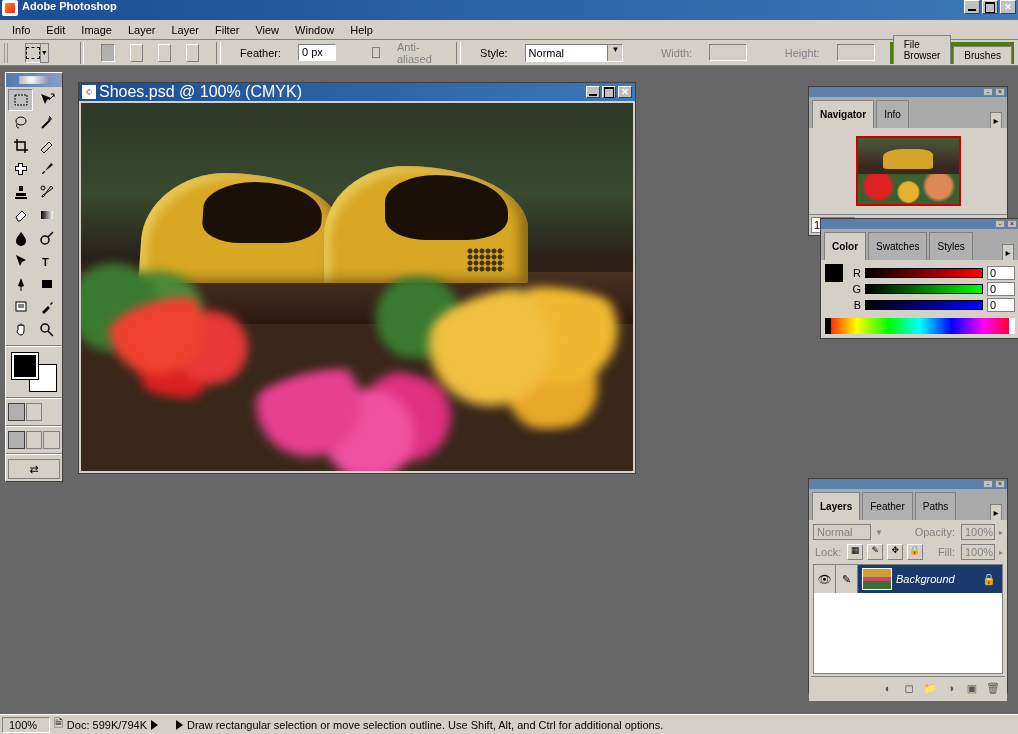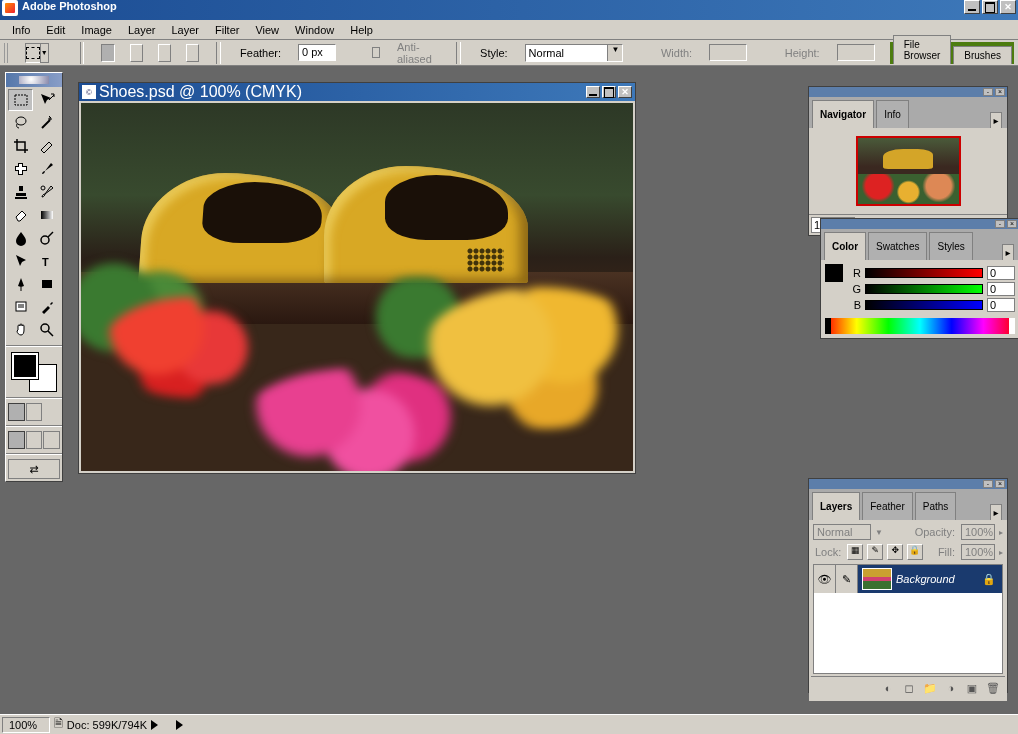--- a/index.html
+++ b/index.html
@@ -492,13 +492,14 @@
   </div>
 </div>
 
 <div class="statusbar">
   <div class="cell" style="width:48px">100%</div>
   <span>🗎</span>
   <span>Doc: 599K/794K</span>
   <div class="tri"></div>
   <span style="width:10px"></span>
   <div class="tri"></div>
+  <span>Draw rectangular selection or move selection outline.  Use Shift, Alt, and Ctrl for additional options.</span>
 </div>
 
 </body></html>

